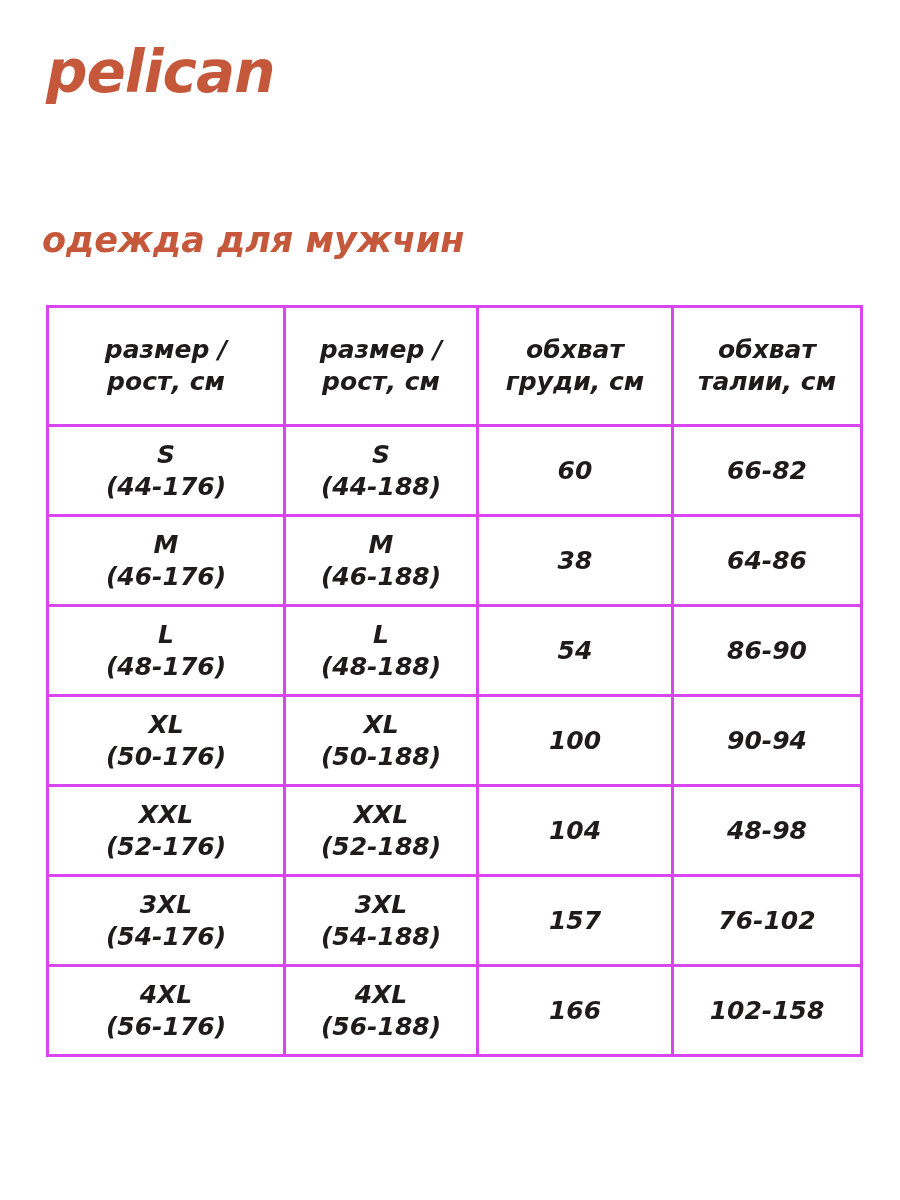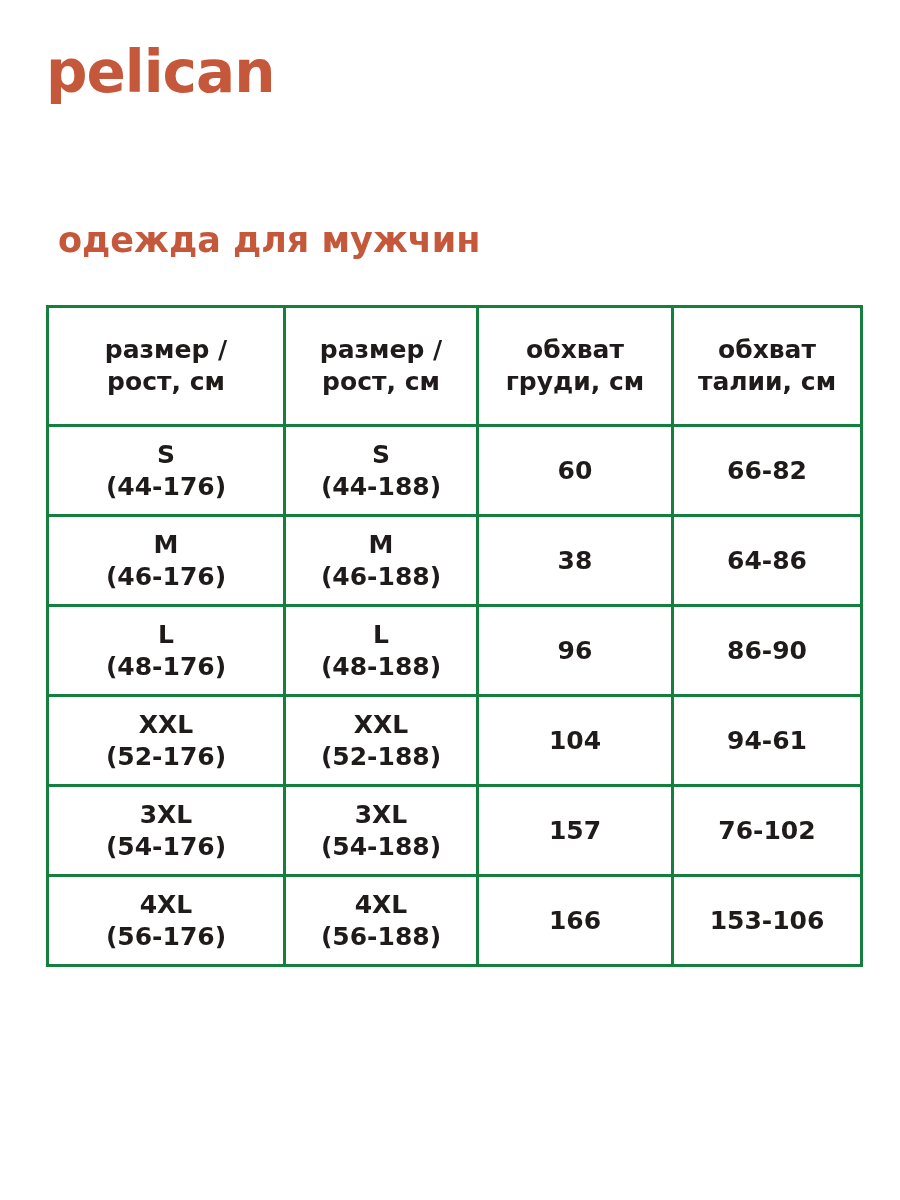--- a/index.html
+++ b/index.html
@@ -7,54 +7,55 @@
     padding: 0;
     background: #ffffff;
   }
   .page {
     position: relative;
     width: 900px;
     height: 1200px;
     background: #ffffff;
     font-family: "DejaVu Sans", "Liberation Sans", sans-serif;
     overflow: hidden;
+    font-style: italic;
   }
   .logo {
     position: absolute;
     left: 46px;
     top: 38px;
     font-size: 58px;
     font-weight: bold;
     letter-spacing: -1px;
     color: #c5573a;
   }
   .heading {
     position: absolute;
-    left: 58px;
+    left: 42px;
     top: 220px;
     margin: 0;
     font-size: 35px;
     font-weight: bold;
     color: #c5573a;
   }
   table.size-table {
     position: absolute;
     left: 46px;
     top: 305px;
     width: 814px;
     border-collapse: collapse;
     table-layout: fixed;
   }
   .size-table col.c1 { width: 237px; }
   .size-table col.c2 { width: 193px; }
   .size-table col.c3 { width: 195px; }
   .size-table col.c4 { width: 189px; }
   .size-table th,
   .size-table td {
-    border: 3px solid #15803d;
+    border: 3px solid #d946ef;
     text-align: center;
     vertical-align: middle;
     color: #1f1b1a;
     font-weight: bold;
     white-space: pre-line;
     line-height: 1.28;
     padding: 0;
   }
   .size-table th {
     height: 116px;
@@ -108,43 +109,51 @@
         <td>M
 (46-188)</td>
         <td>38</td>
         <td>64-86</td>
       </tr>
       <tr>
         <td>L
 (48-176)</td>
         <td>L
 (48-188)</td>
-        <td>96</td>
+        <td>54</td>
         <td>86-90</td>
+      </tr>
+      <tr>
+        <td>XL
+(50-176)</td>
+        <td>XL
+(50-188)</td>
+        <td>100</td>
+        <td>90-94</td>
       </tr>
       <tr>
         <td>XXL
 (52-176)</td>
         <td>XXL
 (52-188)</td>
         <td>104</td>
-        <td>94-61</td>
+        <td>48-98</td>
       </tr>
       <tr>
         <td>3XL
 (54-176)</td>
         <td>3XL
 (54-188)</td>
         <td>157</td>
         <td>76-102</td>
       </tr>
       <tr>
         <td>4XL
 (56-176)</td>
         <td>4XL
 (56-188)</td>
         <td>166</td>
-        <td>153-106</td>
+        <td>102-158</td>
       </tr>
     </tbody>
   </table>
 
 </div>
 
 </body></html>

